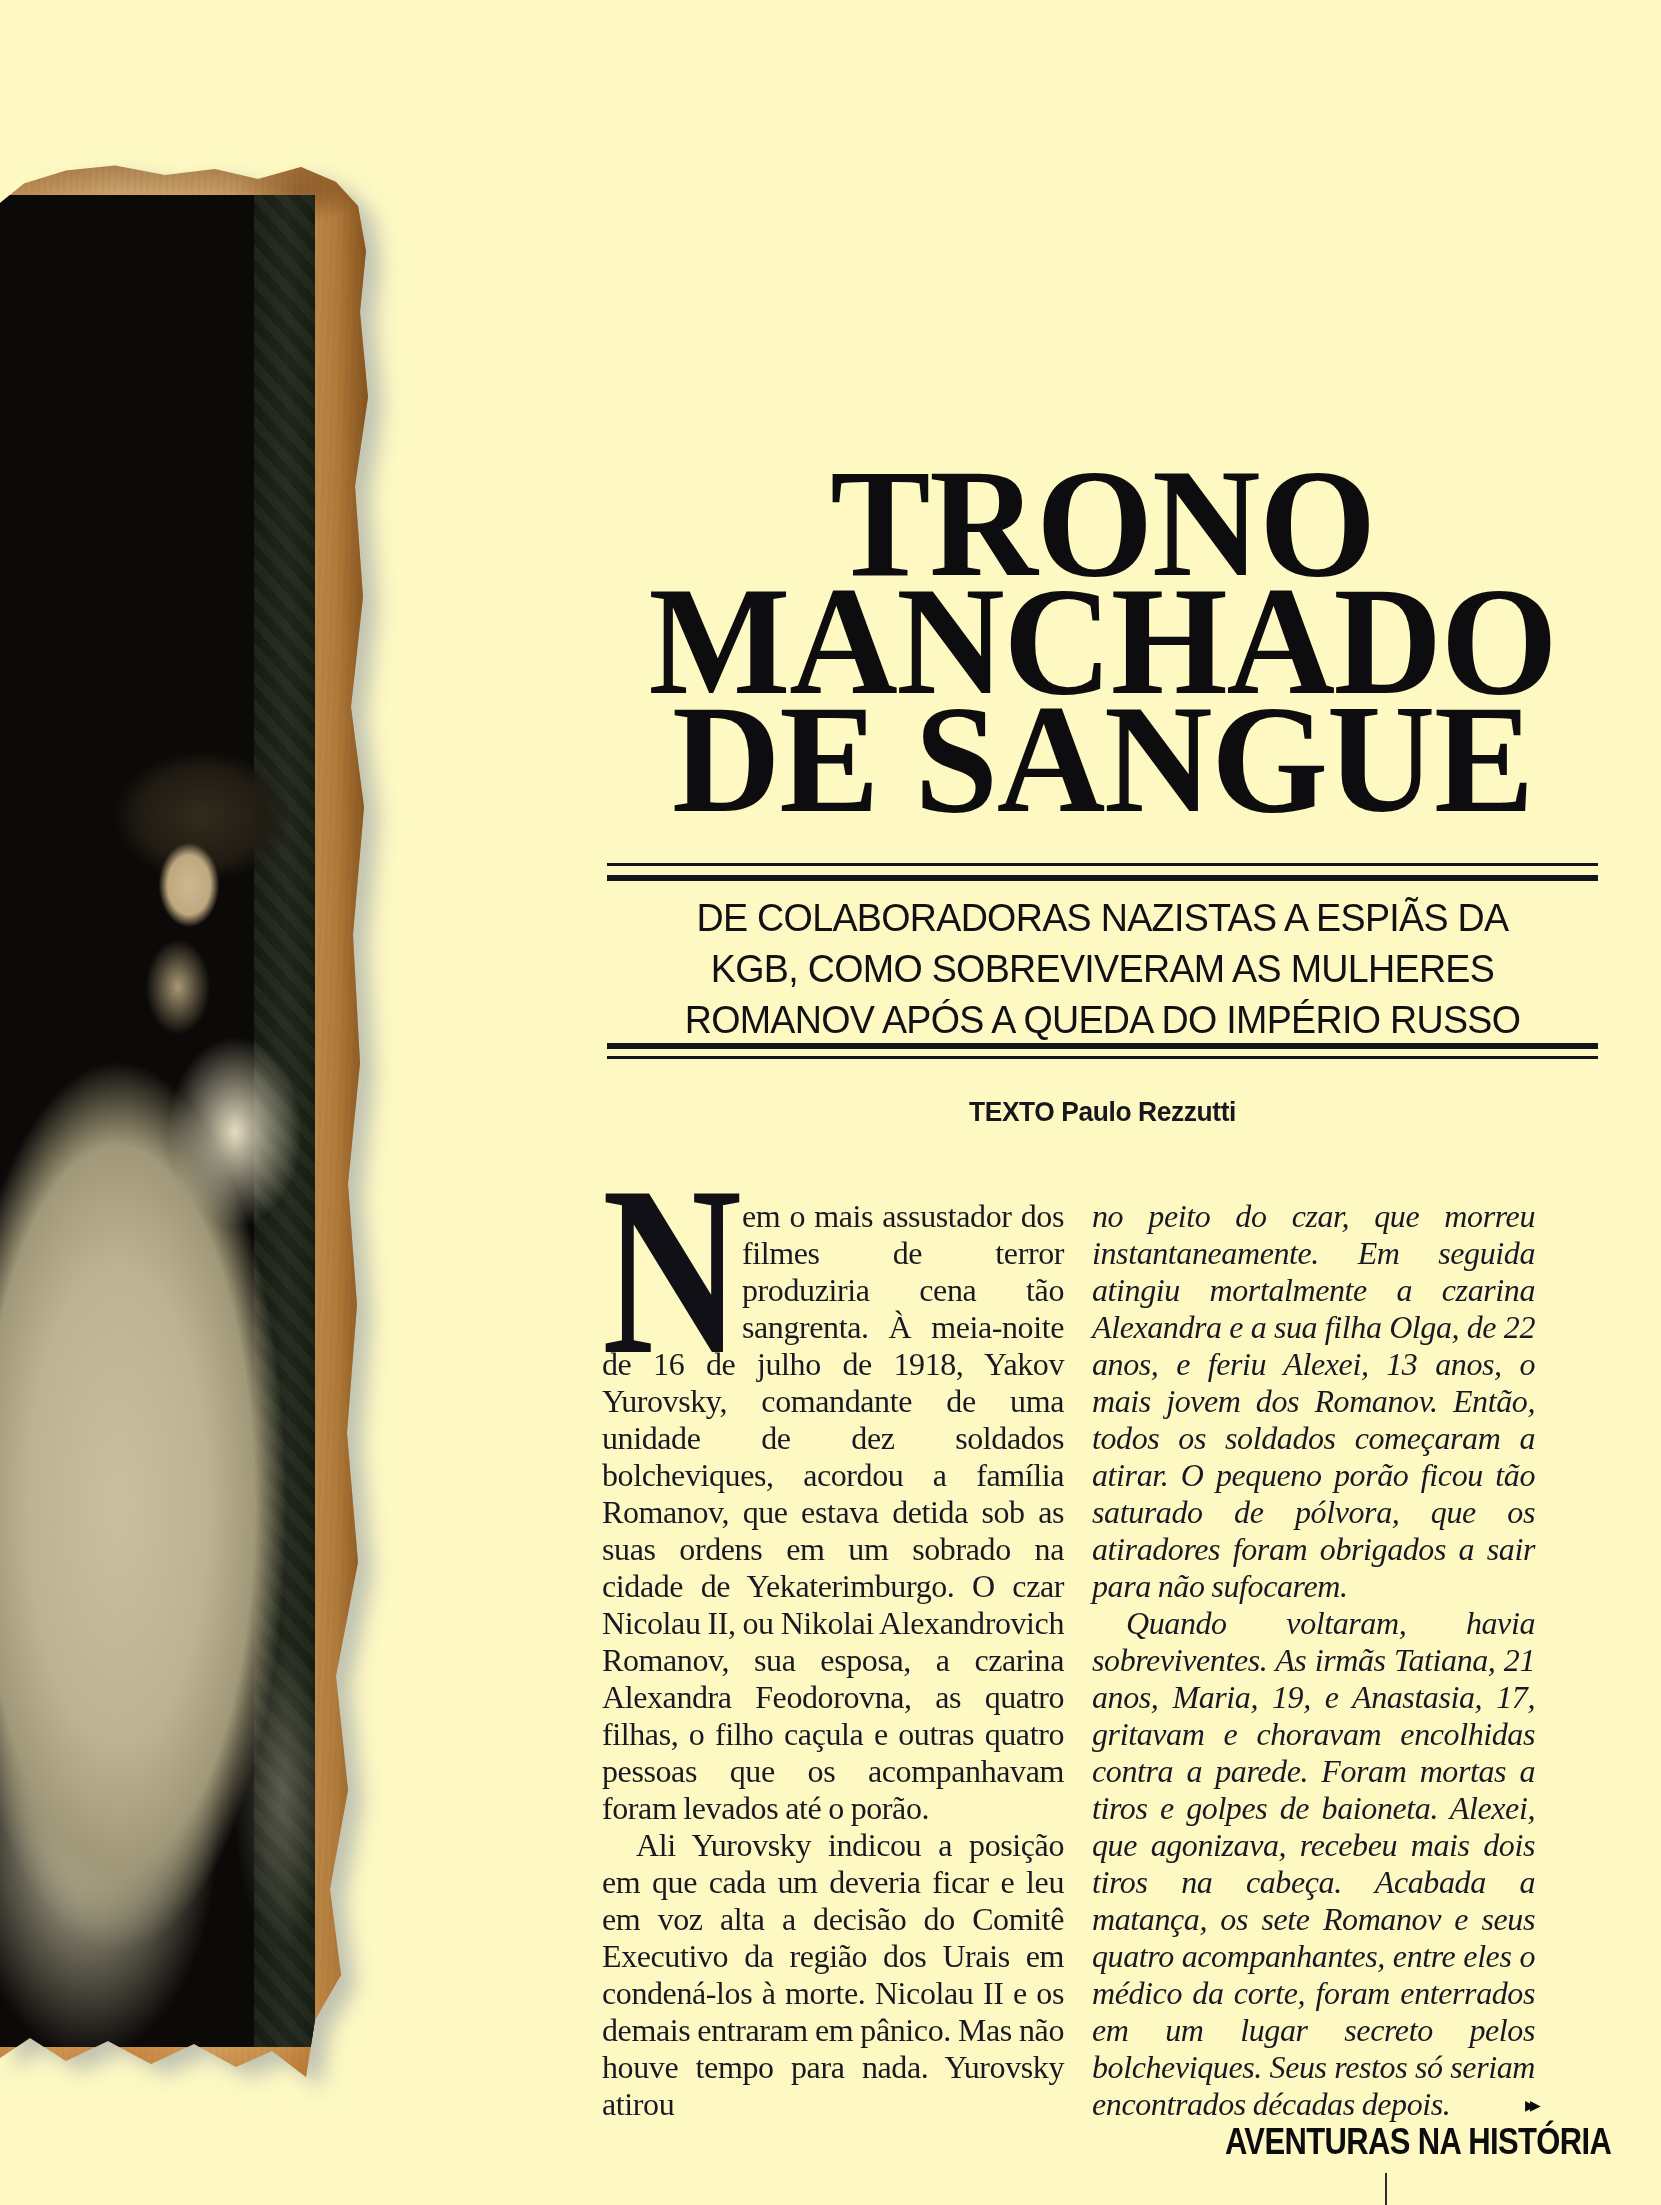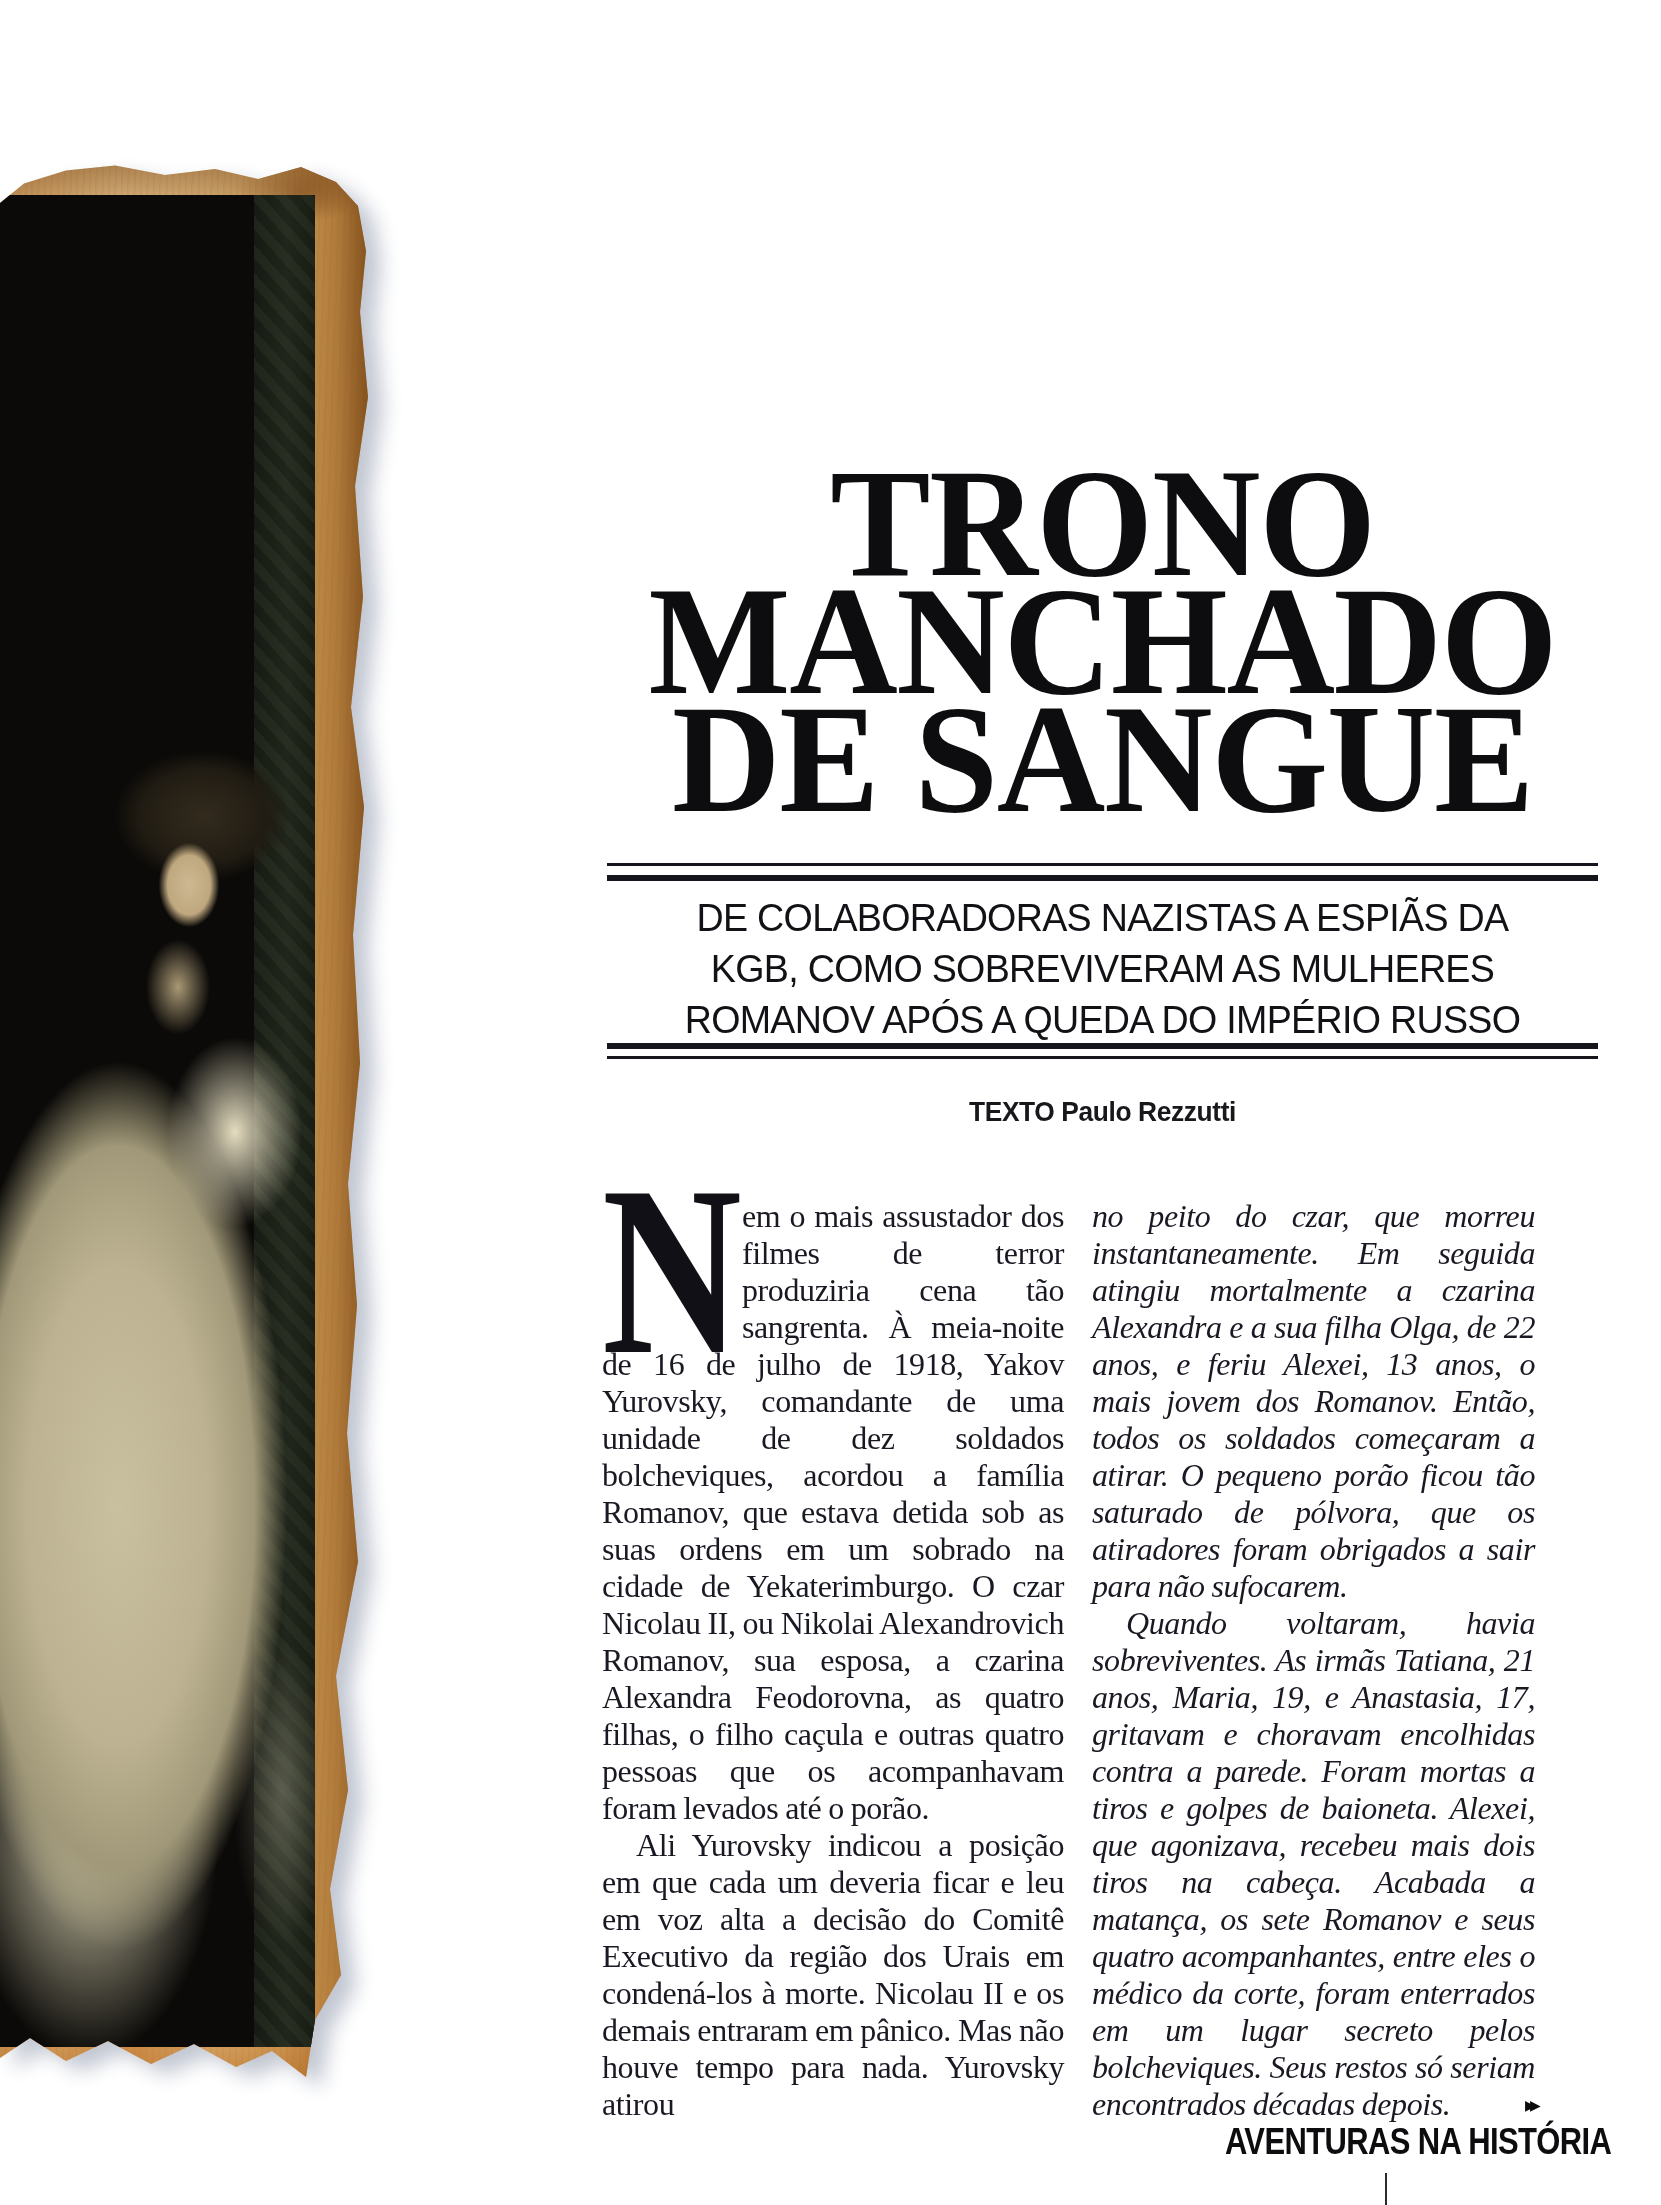--- a/index.html
+++ b/index.html
@@ -1,20 +1,20 @@
 <!DOCTYPE html>
 <html lang="pt" style="font-size:11.4px"><head>
 <meta charset="utf-8">
 <style>
   html,body{margin:0;padding:0;}
   body{background:#e9e9e9;}
   #page{
     position:relative;
     width:1662px;height:2205px;
-    background:#ffffff;
+    background:#fef9c3;
     overflow:hidden;
     font-family:"Liberation Serif", serif;
   }
 
   
   .photo-wrap{
     position:absolute;left:0;top:162px;width:370px;height:1916px;
     filter:drop-shadow(15.7px 11.4px 10px rgba(125,135,158,.48));
   }
   .parchment{

